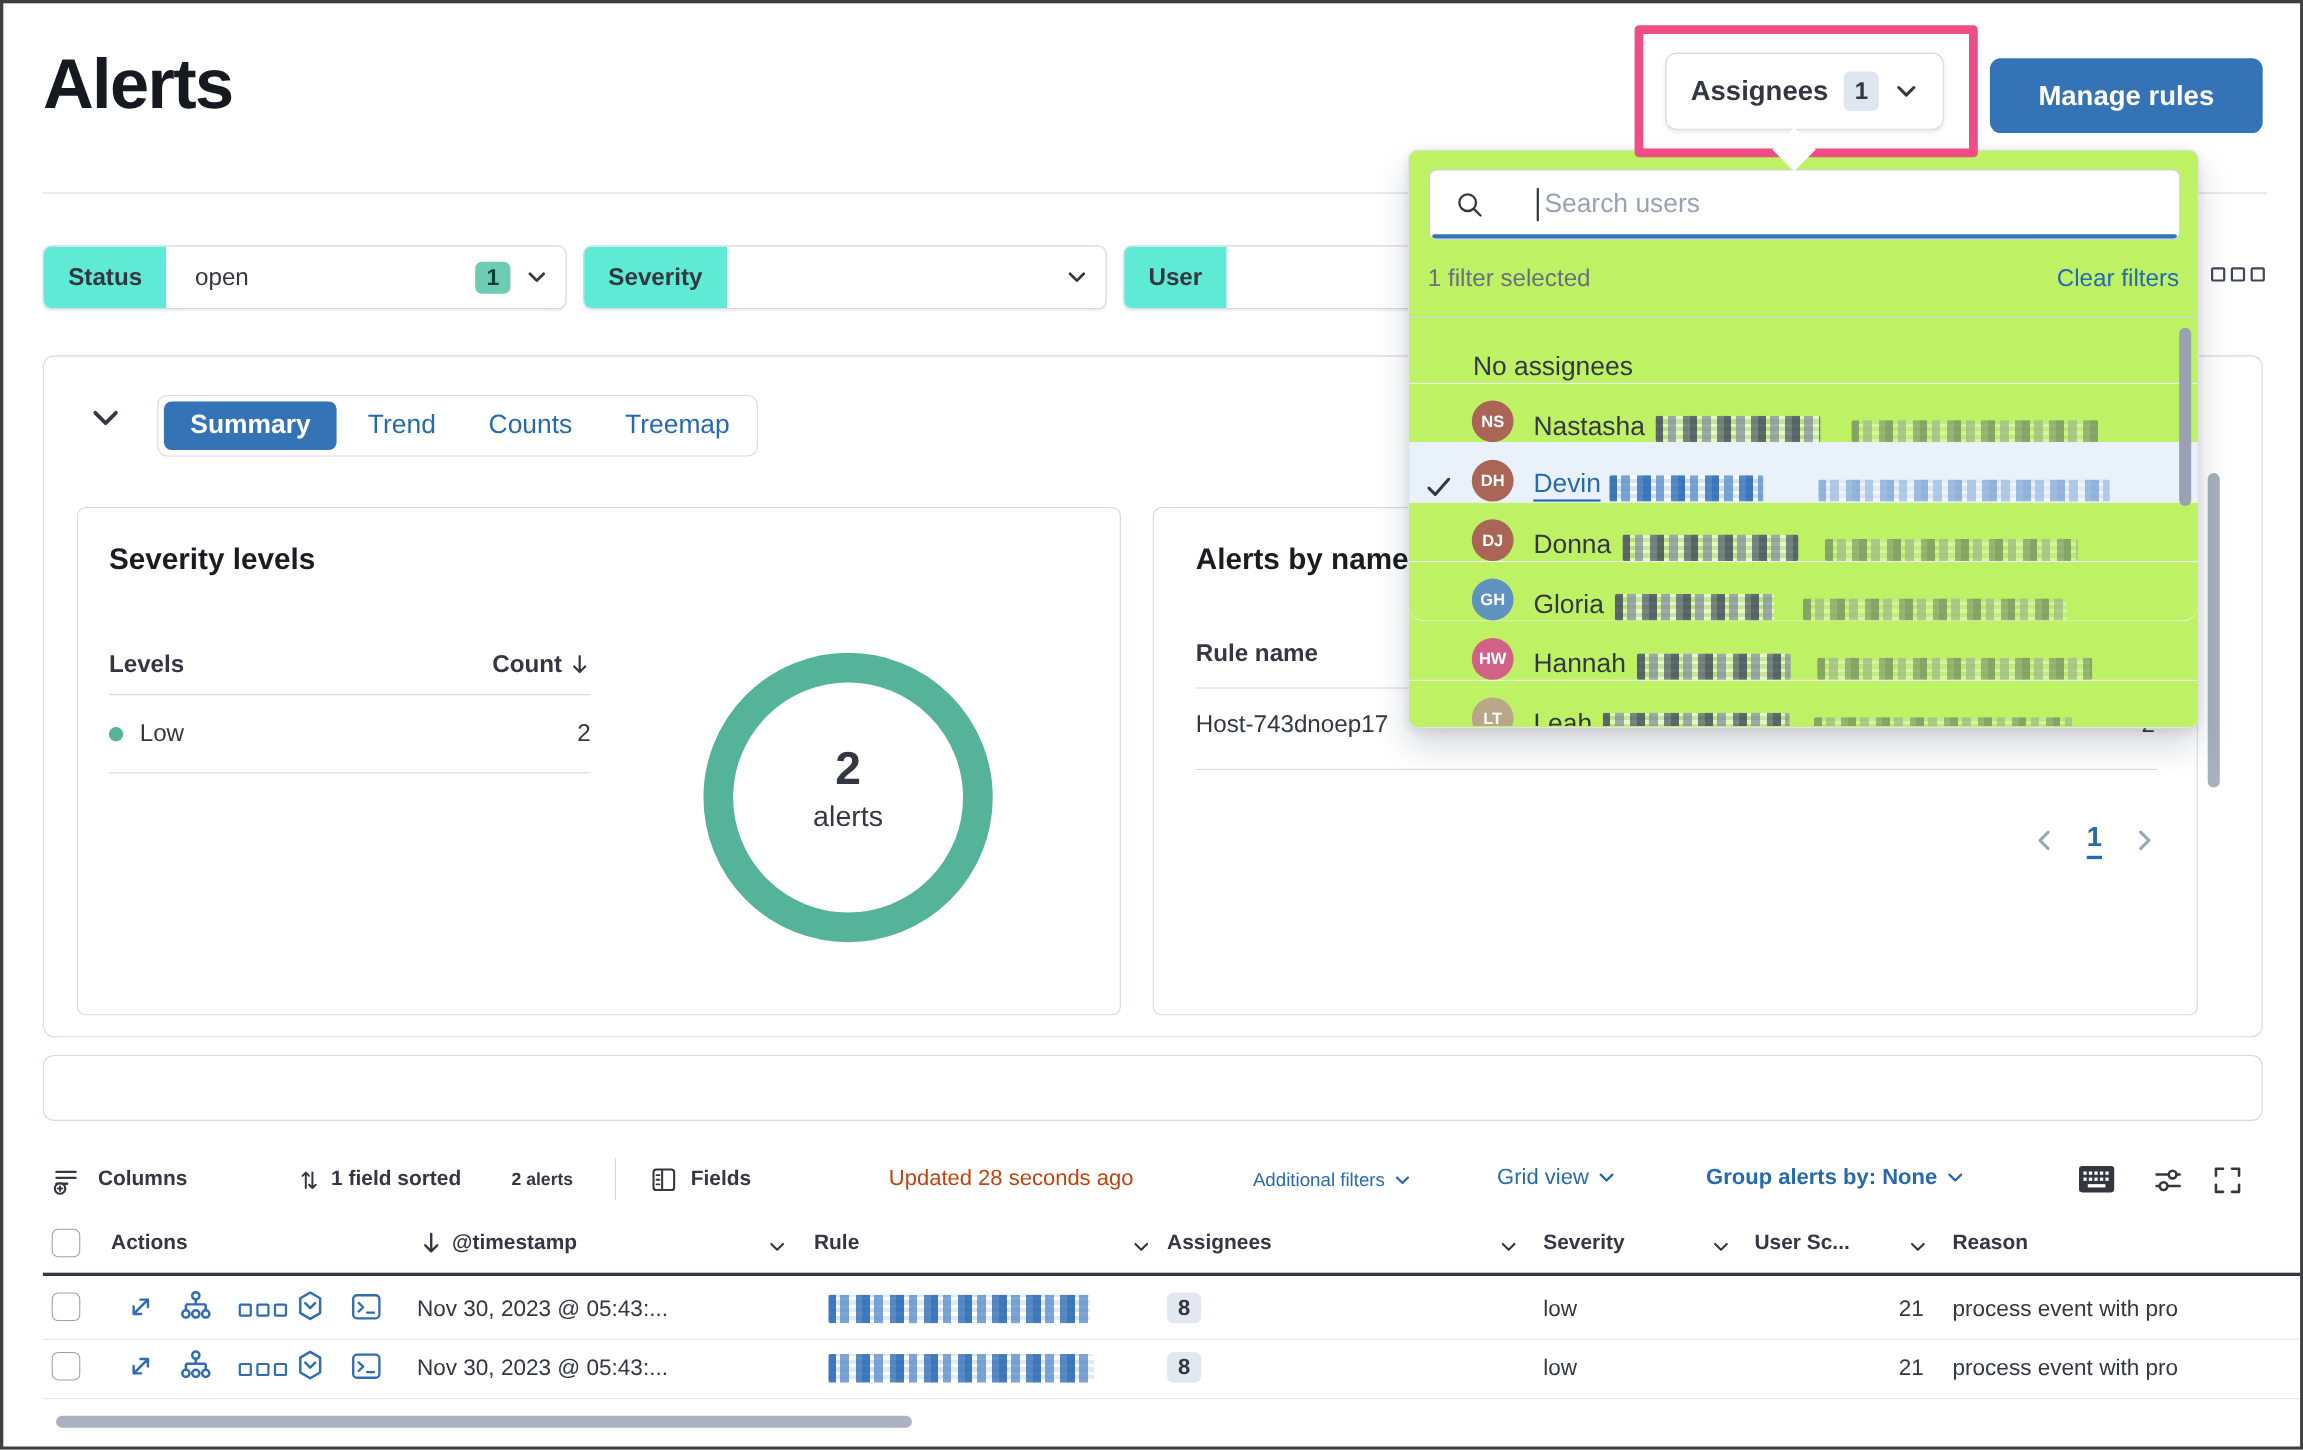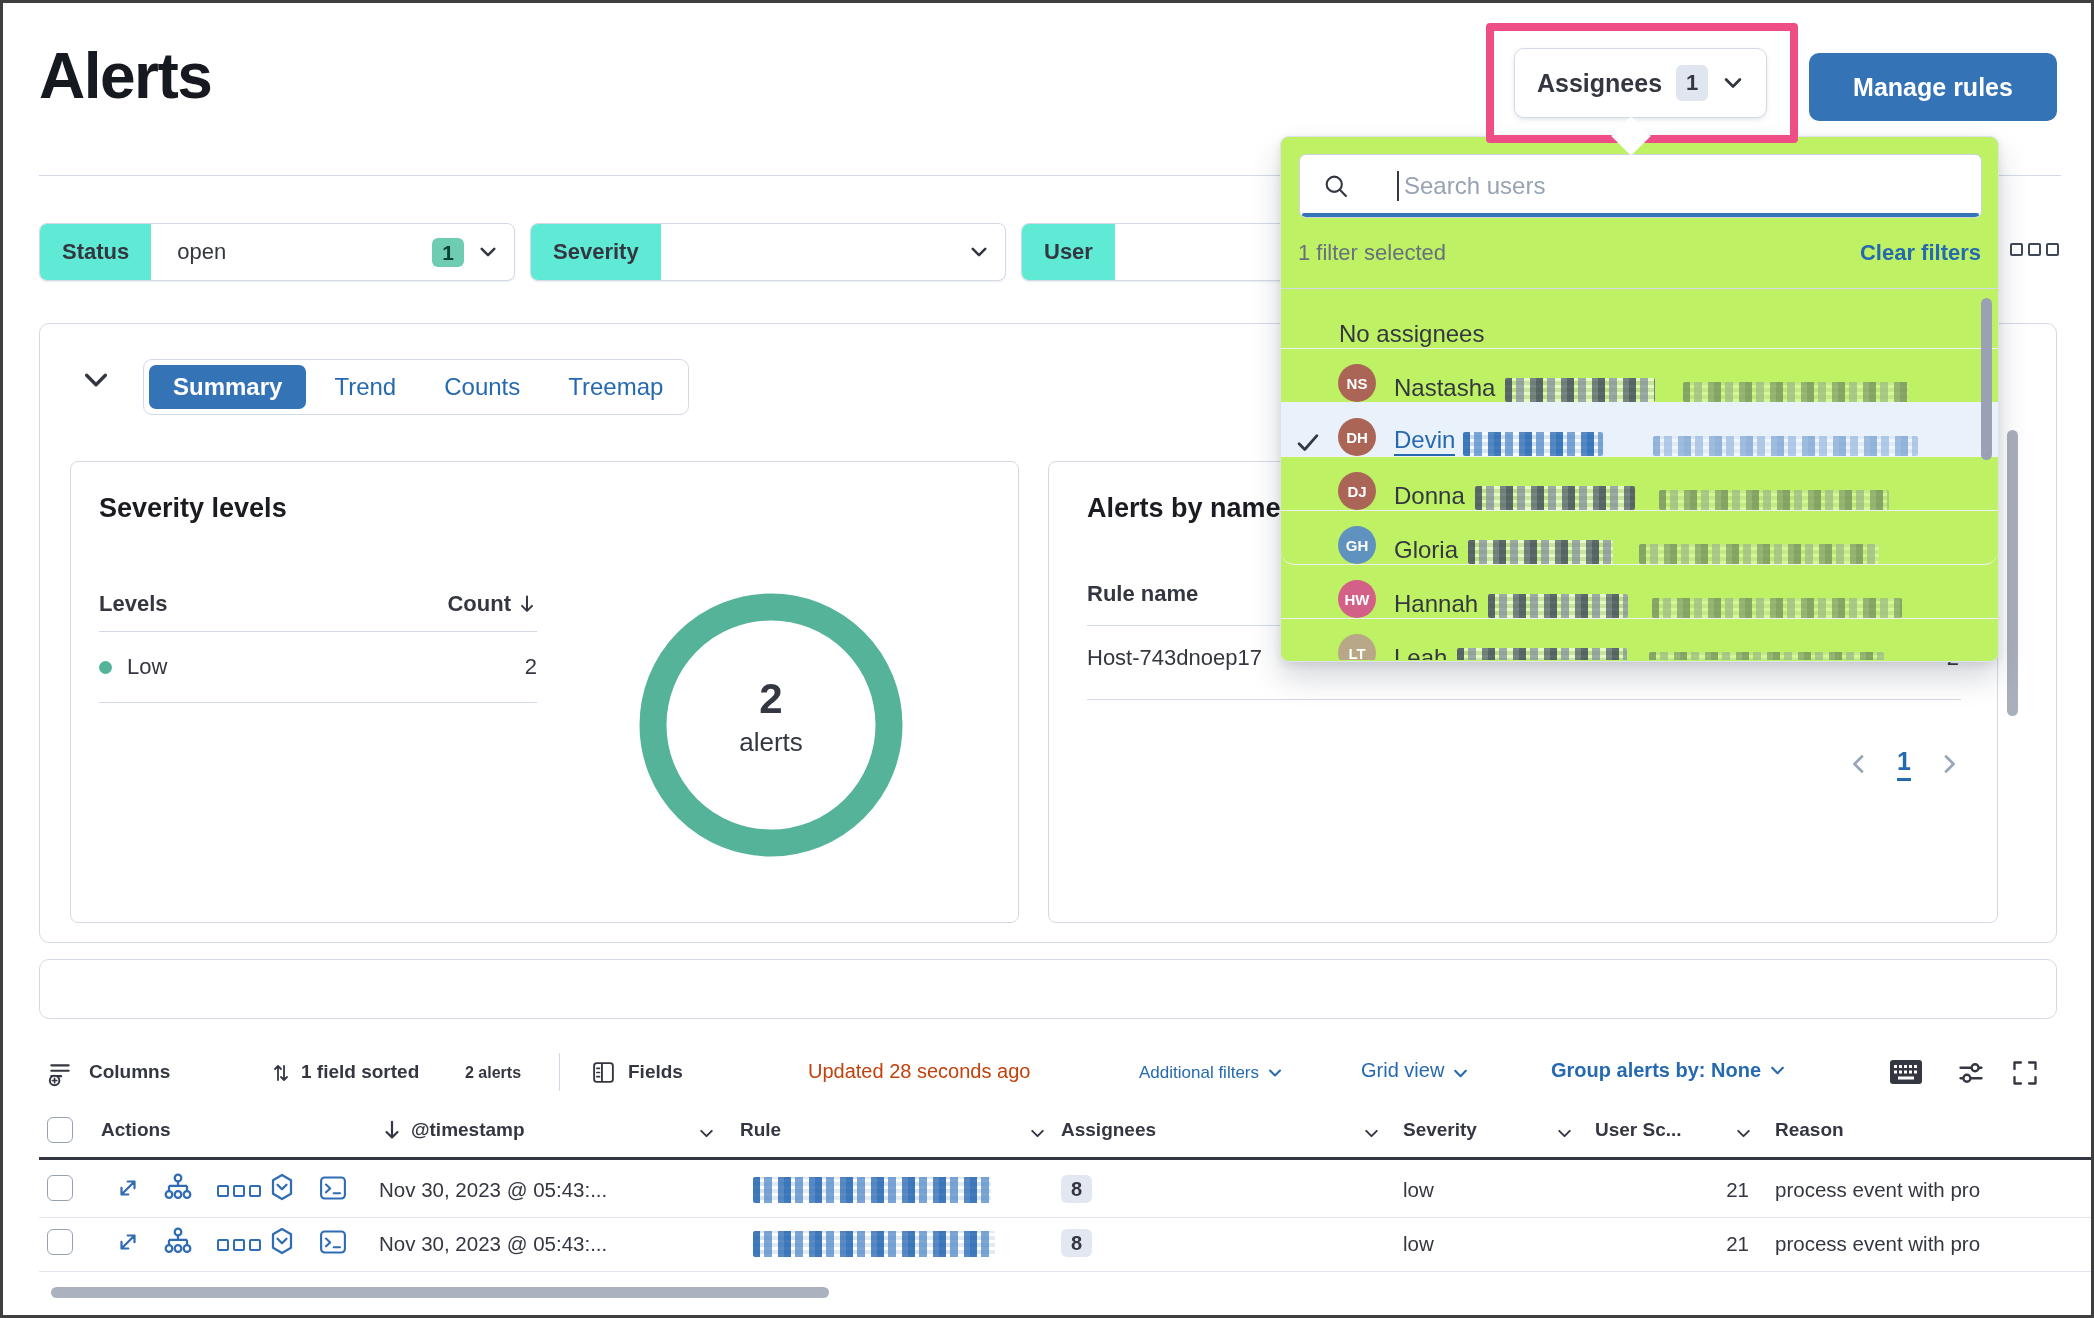--- a/index.html
+++ b/index.html
@@ -234,21 +234,21 @@
 
   <div class="abs" style="left:805px;top:1057px;font-size:20px;color:#c2410c;">Updated 28 seconds ago</div>
 
   <div class="abs tb-link" style="left:1136px;top:1060px;font-size:17px;font-weight:500;">
     <span>Additional filters</span>
     <svg width="16" height="16" viewBox="0 0 16 16">
         <path d="M3 5.5l5 5 5-5" fill="none" stroke="#2569b0" stroke-width="2" stroke-linecap="round" stroke-linejoin="round"></path>
       </svg>
   </div>
 
-  <div class="abs tb-link" style="left:1358px;top:1056px;font-size:20px;font-weight:500;align-items:flex-end;">
+  <div class="abs tb-link" style="left:1358px;top:1056px;font-size:20px;font-weight:500;">
     <span>Grid view</span>
     <svg width="17" height="17" viewBox="0 0 16 16">
         <path d="M3 5.5l5 5 5-5" fill="none" stroke="#2569b0" stroke-width="2" stroke-linecap="round" stroke-linejoin="round"></path>
       </svg>
   </div>
 
   <div class="abs tb-link" style="left:1548px;top:1056px;font-size:20px;font-weight:600;">
     <span>Group alerts by: None</span>
     <svg width="17" height="17" viewBox="0 0 16 16">
         <path d="M3 5.5l5 5 5-5" fill="none" stroke="#2569b0" stroke-width="2" stroke-linecap="round" stroke-linejoin="round"></path>
@@ -437,21 +437,21 @@
             <path d="M15.5 15.5l5 5" stroke="#343741" stroke-width="1.8" stroke-linecap="round"></path>
           </svg>
       </span>
       <input type="text" placeholder="Search users" style="">
       <span class="caret"></span>
       <span class="focus-bar"></span>
     </div>
 
     <div class="abs" style="left:17px;top:80px;width:683px;height:71px;display:flex;align-items:center;justify-content:space-between;">
       <span style="font-size:22px;color:#69707d;">1 filter selected</span>
-      <span style="font-size:22px;color:#2569b0;font-weight:700;margin-left:38px;">Clear filters</span>
+      <span style="font-size:22px;color:#2569b0;font-weight:400;margin-left:38px;">Clear filters</span>
     </div>
     <div class="abs hr" style="left:0;top:151px;width:717px;"></div>
 
     <div class="abs" style="left:0;top:152px;width:717px;height:371px;overflow:hidden;border-radius:0 0 9px 9px;">
 
       <div class="pop-item" style="top:5px;">
         <span style="font-size:24px;color:#343741;margin-left:58px;">No assignees</span>
       </div>
 
       <div class="pop-item" style="top:59px;">

